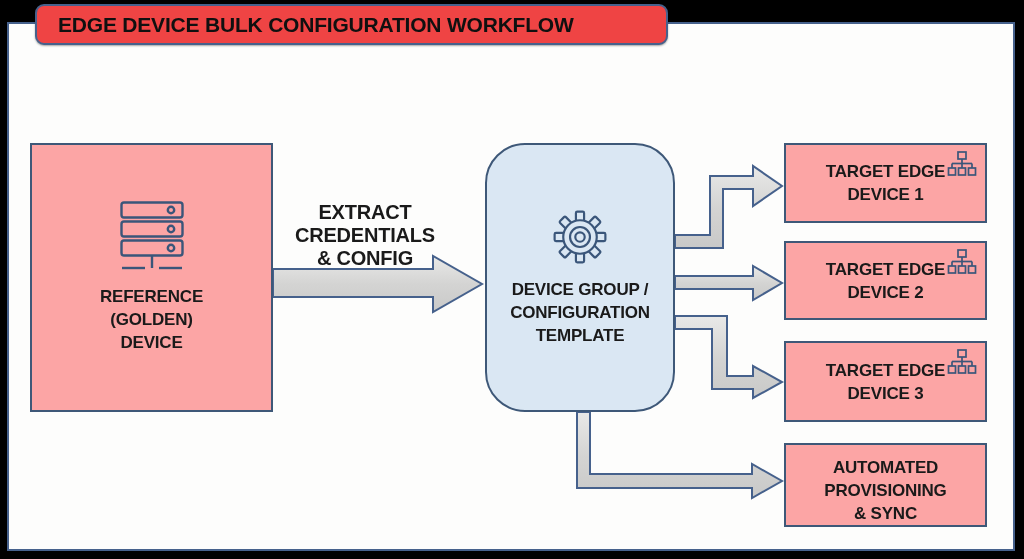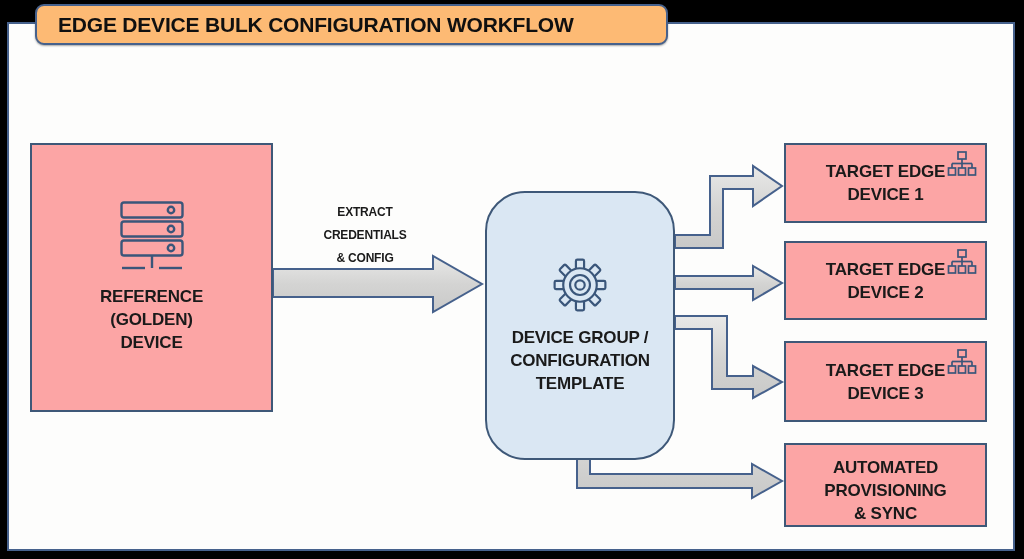--- a/index.html
+++ b/index.html
@@ -7,21 +7,21 @@
     width:1024px;height:559px;position:relative;overflow:hidden;
     background:#000;
     font-family:"Liberation Sans","DejaVu Sans",sans-serif;
   }
   .panel{
     position:absolute;left:7px;top:22px;width:1008px;height:529px;
     background:#fdfdfc;border:2px solid #46618c;box-sizing:border-box;
   }
   .title-banner{
     position:absolute;left:35px;top:4px;width:633px;height:41px;
-    background:#fdba74;border:2px solid #46618c;border-radius:9px;
+    background:#ef4444;border:2px solid #46618c;border-radius:9px;
     box-sizing:border-box;display:flex;align-items:center;
     padding-left:21px;z-index:5;
     box-shadow:0 1px 2px rgba(0,0,0,.35);
   }
   .title-banner span{
     font-size:21px;font-weight:bold;color:#101010;letter-spacing:-0.2px;
     white-space:nowrap;
   }
   .node{
     position:absolute;box-sizing:border-box;border:2px solid #3e5878;
@@ -36,21 +36,21 @@
   .node-blue{background:#dae7f3;border-radius:40px;}
   .ref-node{left:30px;top:143px;width:243px;height:269px;gap:12px;}
   .template-node{left:485px;top:143px;width:190px;height:269px;gap:12px;}
   .target-node{left:784px;width:203px;}
   .t1{top:143px;height:80px;}
   .t2{top:241px;height:79px;}
   .t3{top:341px;height:81px;}
   .t4{top:443px;height:84px;}
   .edge-label{
     position:absolute;left:278px;top:201px;width:174px;text-align:center;
-    font-weight:bold;color:#1a1a1a;font-size:12px;line-height:23px;
+    font-weight:bold;color:#1a1a1a;font-size:20px;line-height:23px;
     white-space:pre-line;letter-spacing:-0.2px;
   }
   .connector-layer{position:absolute;left:0;top:0;width:1024px;height:559px;z-index:2;}
   .arrow{fill:url(#arrowGrad);stroke:#46618c;stroke-width:2;stroke-linejoin:miter;}
   .net-icon{position:absolute;top:6px;right:8px;}
   .icon-stroke{stroke:#3a567a;fill:none;}
 </style>
 </head>
 <body>
 
@@ -91,21 +91,21 @@
   </svg>
   <div class="label">REFERENCE
 (GOLDEN)
 DEVICE</div>
 </div>
 
 <div class="edge-label">EXTRACT
 CREDENTIALS
 &amp; CONFIG</div>
 
-<div class="node node-blue template-node" style="z-index:3;margin-top:48px;">
+<div class="node node-blue template-node" style="z-index:3;">
   <svg width="58" height="58" viewBox="0 0 64 64">
     <g stroke="#3a567a" stroke-width="2.4" fill="#dae7f3">
       <g>
         <rect x="27.5" y="4" width="9" height="12" rx="1.5"></rect>
         <rect x="27.5" y="4" width="9" height="12" rx="1.5" transform="rotate(45 32 32)"></rect>
         <rect x="27.5" y="4" width="9" height="12" rx="1.5" transform="rotate(90 32 32)"></rect>
         <rect x="27.5" y="4" width="9" height="12" rx="1.5" transform="rotate(135 32 32)"></rect>
         <rect x="27.5" y="4" width="9" height="12" rx="1.5" transform="rotate(180 32 32)"></rect>
         <rect x="27.5" y="4" width="9" height="12" rx="1.5" transform="rotate(225 32 32)"></rect>
         <rect x="27.5" y="4" width="9" height="12" rx="1.5" transform="rotate(270 32 32)"></rect>

